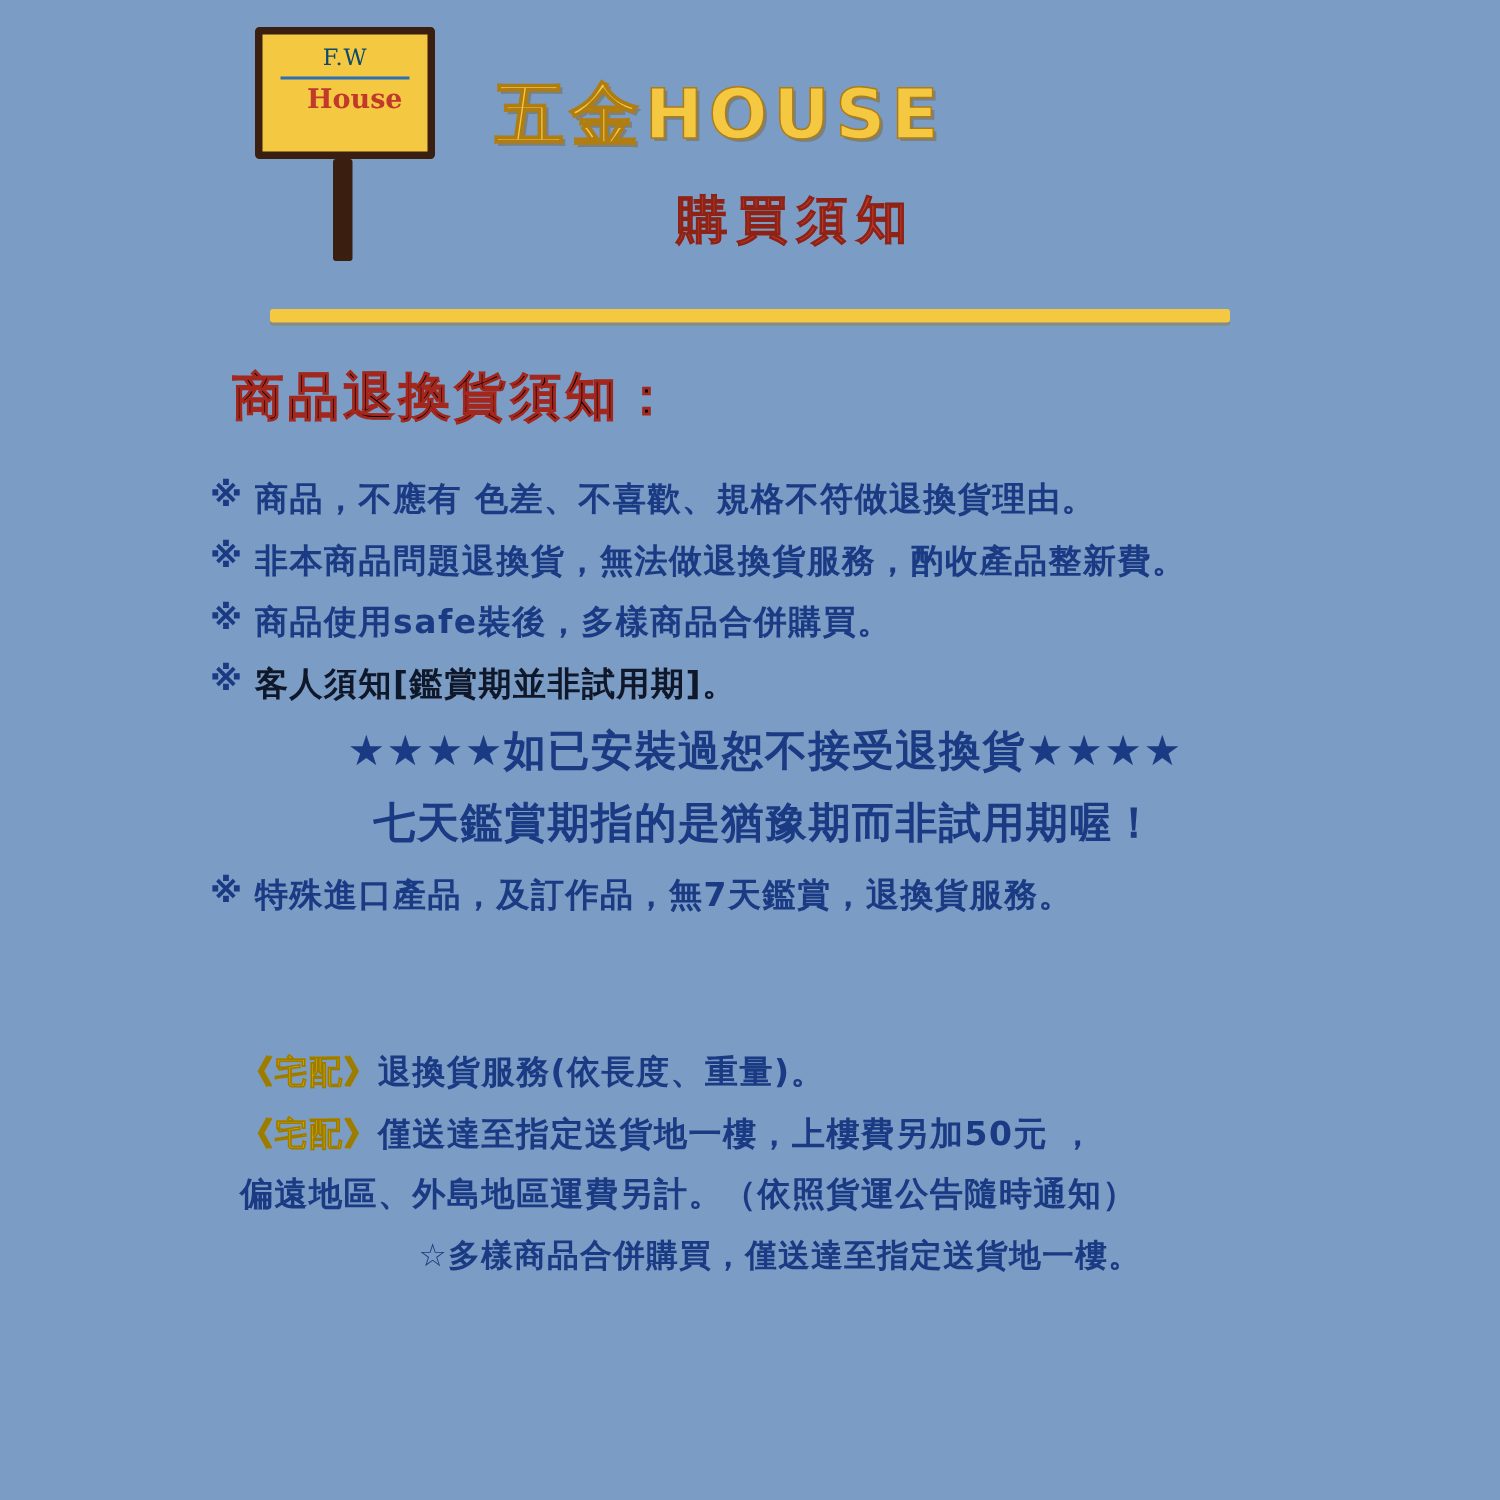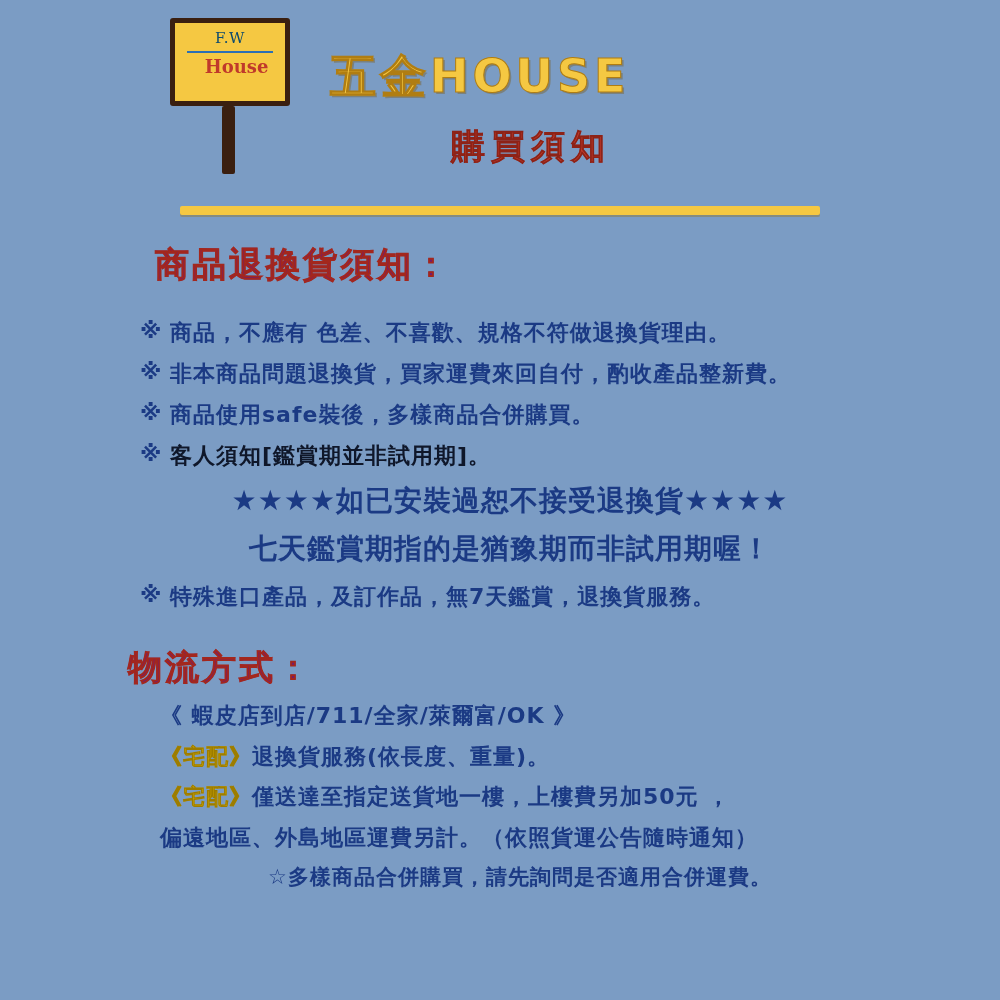--- a/index.html
+++ b/index.html
@@ -103,21 +103,21 @@
     height: 9px;
     background: #f5c842;
     border-radius: 2px;
     box-shadow: 0 2px 0 rgba(150,110,10,0.35);
   }
   
   .section-title {
     font-family: "DejaVu Sans", "Liberation Sans", sans-serif;
     font-weight: bold;
     font-size: 34px;
-    color: #701a75;
+    color: #000000;
     letter-spacing: 3px;
     -webkit-text-stroke: 0.8px #a3271d;
   }
   .s1-title {
     position: absolute;
     left: 155px;
     top: 242px;
   }
   .bullet-list {
     position: absolute;
@@ -213,21 +213,21 @@
 
   <div class="bullet-list">
 
     <div class="bullet">
       <span class="mark">※</span>
       <span class="txt">商品，不應有 色差、不喜歡、規格不符做退換貨理由。</span>
     </div>
 
     <div class="bullet">
       <span class="mark">※</span>
-      <span class="txt">非本商品問題退換貨，買家運費來回自付，酌收產品整新費。</span>
+      <span class="txt">非本商品問題退換貨，無法做退換貨服務，酌收產品整新費。</span>
     </div>
 
     <div class="bullet">
       <span class="mark">※</span>
       <span class="txt">商品使用safe裝後，多樣商品合併購買。</span>
     </div>
 
     <div class="bullet">
       <span class="mark">※</span>
       <span class="txt kanshang">客人須知[鑑賞期並非試用期]。</span>
@@ -235,31 +235,27 @@
 
     <div class="center-line">★★★★如已安裝過恕不接受退換貨★★★★</div>
     <div class="center-line note">七天鑑賞期指的是猶豫期而非試用期喔！</div>
 
     <div class="bullet">
       <span class="mark">※</span>
       <span class="txt">特殊進口產品，及訂作品，無7天鑑賞，退換貨服務。</span>
     </div>
   </div>
 
-  <div class="section-title s2-title">物流方式：</div>
 
   <div class="ship-list">
     <div class="ship-row">
-      <span>《 蝦皮店到店/711/全家/萊爾富/OK 》</span>
-    </div>
-    <div class="ship-row">
       <span class="hl-yellow">《宅配》</span><span>退換貨服務(依長度、重量)。</span>
     </div>
     <div class="ship-row">
       <span class="hl-yellow">《宅配》</span><span>僅送達至指定送貨地一樓，上樓費另加50元 ，</span>
     </div>
     <div class="ship-row">
       <span>偏遠地區、外島地區運費另計。（依照貨運公告隨時通知）</span>
     </div>
-    <div class="ship-row last">☆多樣商品合併購買，請先詢問是否適用合併運費。</div>
+    <div class="ship-row last">☆多樣商品合併購買，僅送達至指定送貨地一樓。</div>
   </div>
 
 </div>
 
 </body></html>

